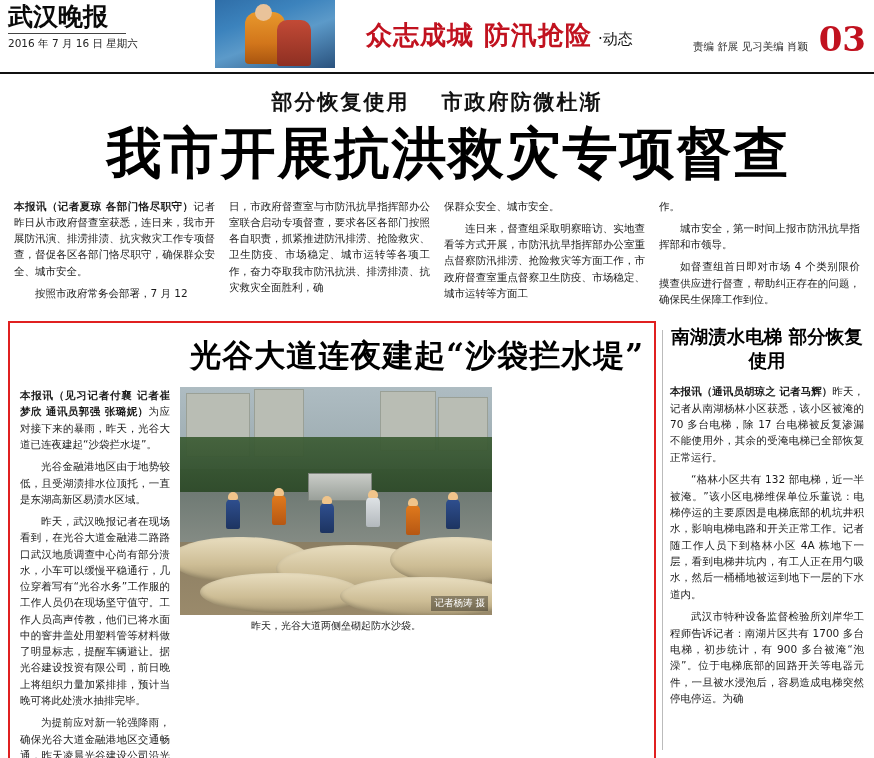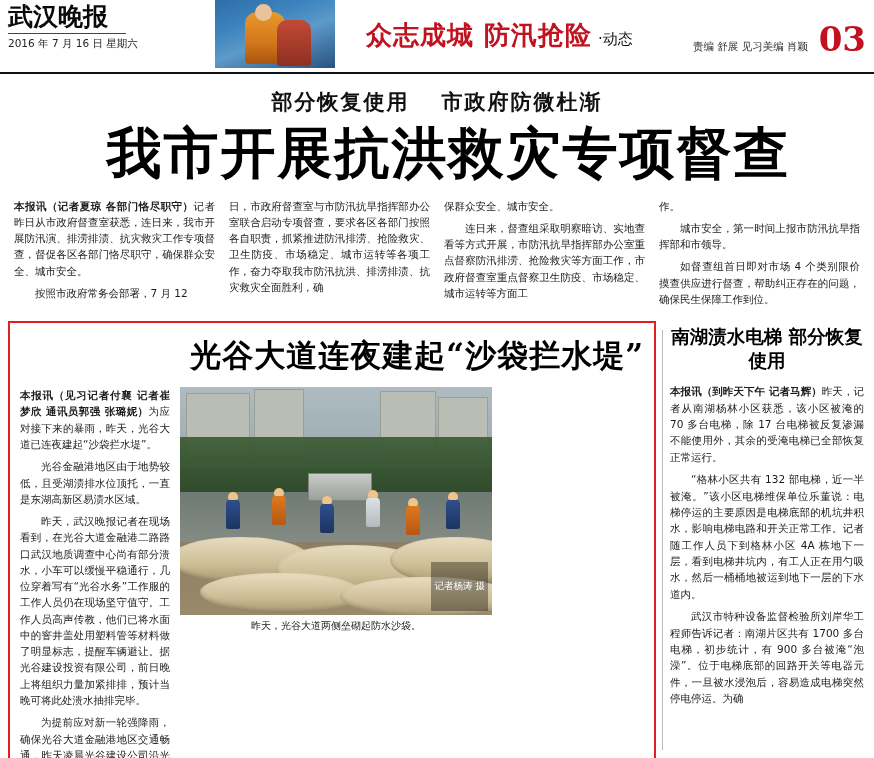--- a/index.html
+++ b/index.html
@@ -260,21 +260,21 @@
     background: linear-gradient(180deg,#c9ccc7 0%, #9aa09a 100%);
     border: 1px solid #80867f;
   }
   .photo-credit {
     position: absolute;
     right: 4px;
     bottom: 4px;
     font-size: 9.5px;
     color: #fff;
     background: rgba(0,0,0,0.35);
-    padding: 18px 3px;
+    padding: 1px 3px;
   }
   .photo-caption {
     font-size: 10px;
     text-align: center;
     margin-top: 4px;
     color: #1a1a1a;
     line-height: 1.4;
   }
 
   
@@ -415,21 +415,21 @@
           <div class="photo-caption">昨天，光谷大道两侧垒砌起防水沙袋。</div>
         </div>
       </div>
 
     </div>
 
     <div class="right-col">
       <div class="right-title">南湖渍水电梯
 部分恢复使用</div>
       <div class="right-body">
-        <p class="lead"><b>本报讯（到昨天下午  记者马辉）</b>昨天，记者从南湖杨林小区获悉，该小区被淹的 70 多台电梯，除 17 台电梯被反复渗漏不能使用外，其余的受淹电梯已全部恢复正常运行。</p>
+        <p class="lead"><b>本报讯（通讯员胡琼之  记者马辉）</b>昨天，记者从南湖杨林小区获悉，该小区被淹的 70 多台电梯，除 17 台电梯被反复渗漏不能使用外，其余的受淹电梯已全部恢复正常运行。</p>
         <p>“格林小区共有 132 部电梯，近一半被淹。”该小区电梯维保单位乐董说：电梯停运的主要原因是电梯底部的机坑井积水，影响电梯电路和开关正常工作。记者随工作人员下到格林小区 4A 栋地下一层，看到电梯井坑内，有工人正在用勺吸水，然后一桶桶地被运到地下一层的下水道内。</p>
         <p>武汉市特种设备监督检验所刘岸华工程师告诉记者：南湖片区共有 1700 多台电梯，初步统计，有 900 多台被淹“泡澡”。位于电梯底部的回路开关等电器元件，一旦被水浸泡后，容易造成电梯突然停电停运。为确</p>
       </div>
     </div>
   </div>
 
   <div class="vrule"></div>
 </div>
 
 </body></html>

